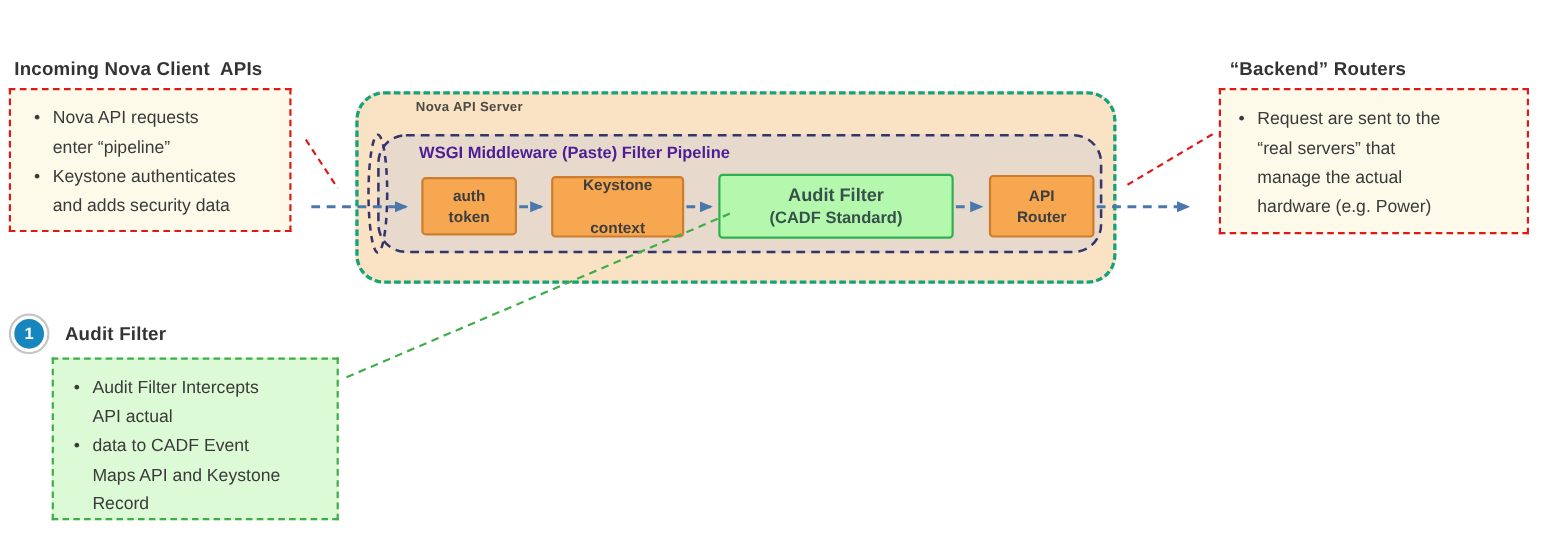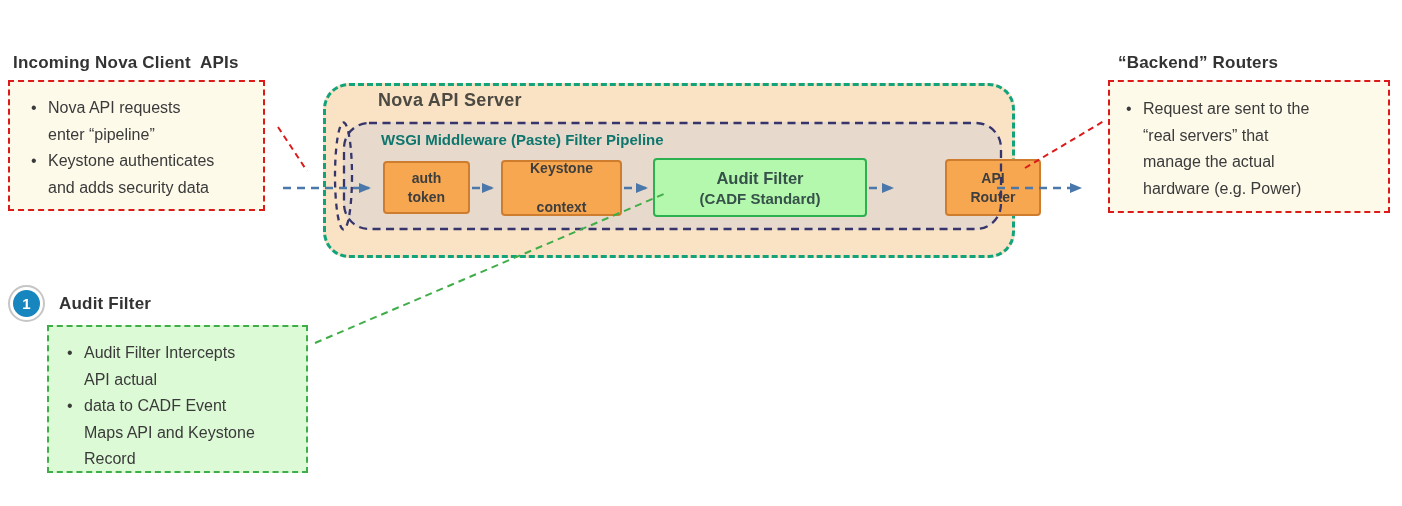--- a/index.html
+++ b/index.html
@@ -24,30 +24,30 @@
   .bitem { display:flex; }
   .bullet { width:17px; flex:none; text-align:left; }
   .blines span { display:block; }
 
   
   .nova-box {
     position:absolute; left:323px; top:83px; width:692px; height:175px;
     background:#FAE2C5; border:3px dashed #12A37A; border-radius:26px; z-index:1;
   }
   .nova-title {
-    position:absolute; left:378px; top:90px; font-size:18px; font-weight:bold;
+    position:absolute; left:378px; top:90px; font-size:12px; font-weight:bold;
     color:#4C4A42; z-index:3; letter-spacing:.3px;
   }
   .wsgi-fill {
     position:absolute; left:343px; top:122px; width:659px; height:108px;
     background:#E7D9CC; border-radius:26px; z-index:2;
   }
   .wsgi-title {
     position:absolute; left:381px; top:131px; font-size:15px; font-weight:bold;
-    color:#0f766e; z-index:3;text-align:right;
+    color:#4c1d95; z-index:3;text-align:right;
   }
 
   
   .stage {
     position:absolute; z-index:3; border-radius:4px;
     display:flex; flex-direction:column; align-items:center; justify-content:center;
     font-weight:bold; text-align:center; color:#3E3E3E;
   }
   .stage.orange { background:#F6A750; border:2px solid #CE7D2E; font-size:14px; line-height:19px; }
   .stage.greenbox { background:#B4F8AD; border:2px solid #2DB150; color:#36514A; }
@@ -104,21 +104,21 @@
     <span class="l2">token</span>
   </div>
   <div class="stage orange" style="left:501px; top:160px; width:121px; height:56px;gap:20px;">
     <span class="l1">Keystone</span>
     <span class="l2">context</span>
   </div>
   <div class="stage greenbox" style="left:653px; top:158px; width:214px; height:59px;">
     <span class="l1">Audit Filter</span>
     <span class="l2">(CADF Standard)</span>
   </div>
-  <div class="stage orange" style="left:899px; top:159px; width:96px; height:57px;margin-left:46px;">
+  <div class="stage orange" style="left:899px; top:159px; width:96px; height:57px;">
     <span class="l1">API</span>
     <span class="l2">Router</span>
   </div>
 
   <div class="heading" style="left:1118px; top:53px;">“Backend” Routers</div>
 
   <div class="note" style="left:1108px; top:80px; width:282px; height:133px; padding:14px 6px 0 16px;">
     <div class="bitem">
       <span class="bullet">•</span>
       <div class="blines">

